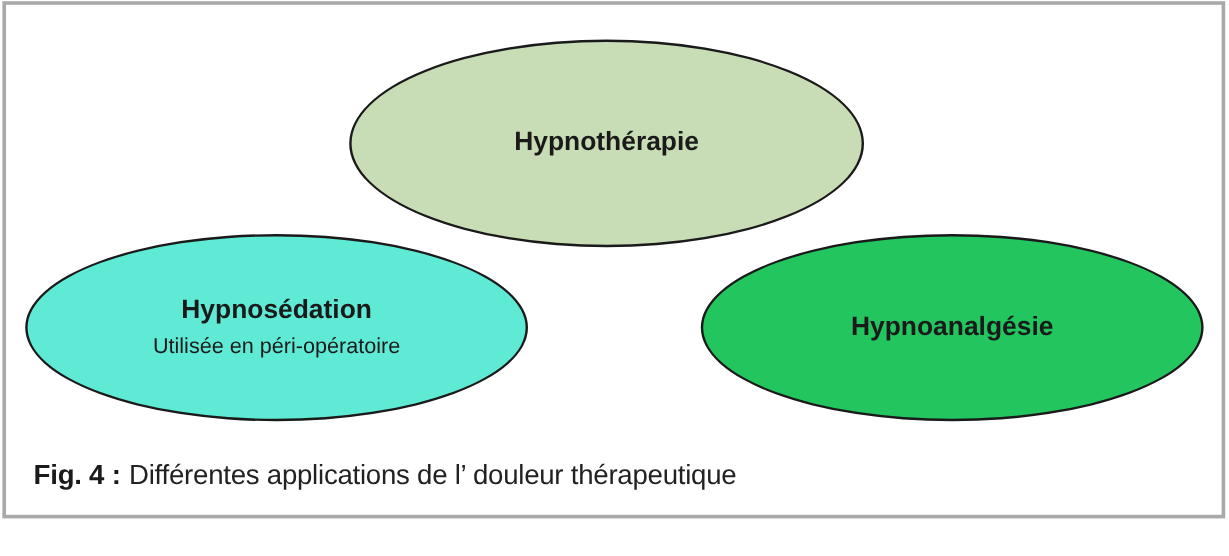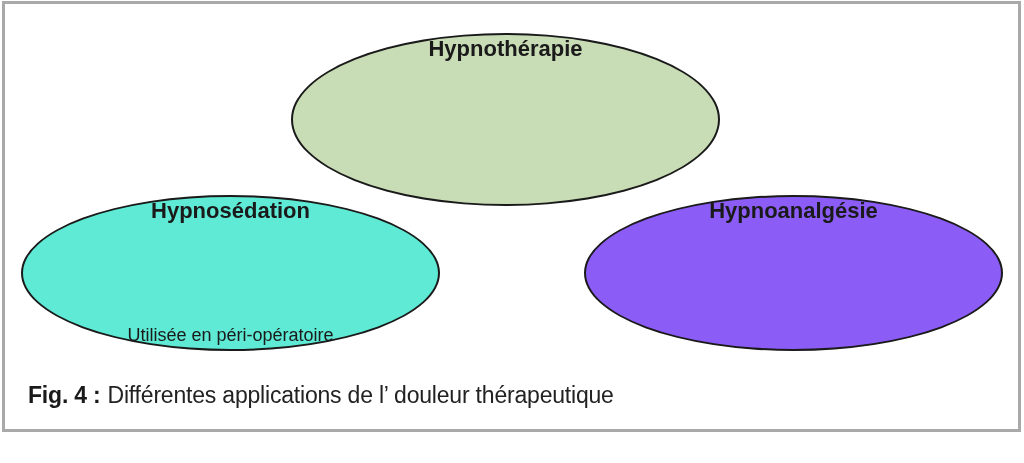--- a/index.html
+++ b/index.html
@@ -28,21 +28,21 @@
   }
   .ellipse {
     position: absolute;
     border-radius: 50%;
     border: 2px solid #1a1a1a;   
     background: #c8dcb5;          
     box-sizing: border-box;
     display: flex;
     flex-direction: column;
     align-items: center;
-    justify-content: space-between;
+    justify-content: center;
     text-align: center;
   }
   .node-top {
     left: 291px;
     top: 33px;
     width: 429px;
     height: 173px;
   }
   .node-left {
     left: 21px;
@@ -94,21 +94,21 @@
 
   <div class="ellipse node-top" style="background-color: rgb(200, 220, 181); border-color: rgb(26, 26, 26); color: rgb(26, 26, 26);">
     <div class="node-title">Hypnothérapie</div>
   </div>
 
   <div class="ellipse node-left" style="background-color: #5eead4; border-color: rgb(26, 26, 26); color: rgb(26, 26, 26);">
     <div class="node-title">Hypnosédation</div>
     <div class="node-desc">Utilisée en péri-opératoire</div>
   </div>
 
-  <div class="ellipse node-right" style="background-color: #8b5cf6; border-color: rgb(26, 26, 26); color: rgb(26, 26, 26);">
+  <div class="ellipse node-right" style="background-color: #22c55e; border-color: rgb(26, 26, 26); color: rgb(26, 26, 26);">
     <div class="node-title">Hypnoanalgésie</div>
   </div>
 
   <div class="caption">
     <span class="caption-label">Fig. 4 :</span><span class="caption-text">Différentes applications de l’ douleur thérapeutique</span>
   </div>
 
 </div>
 
 </body></html>

